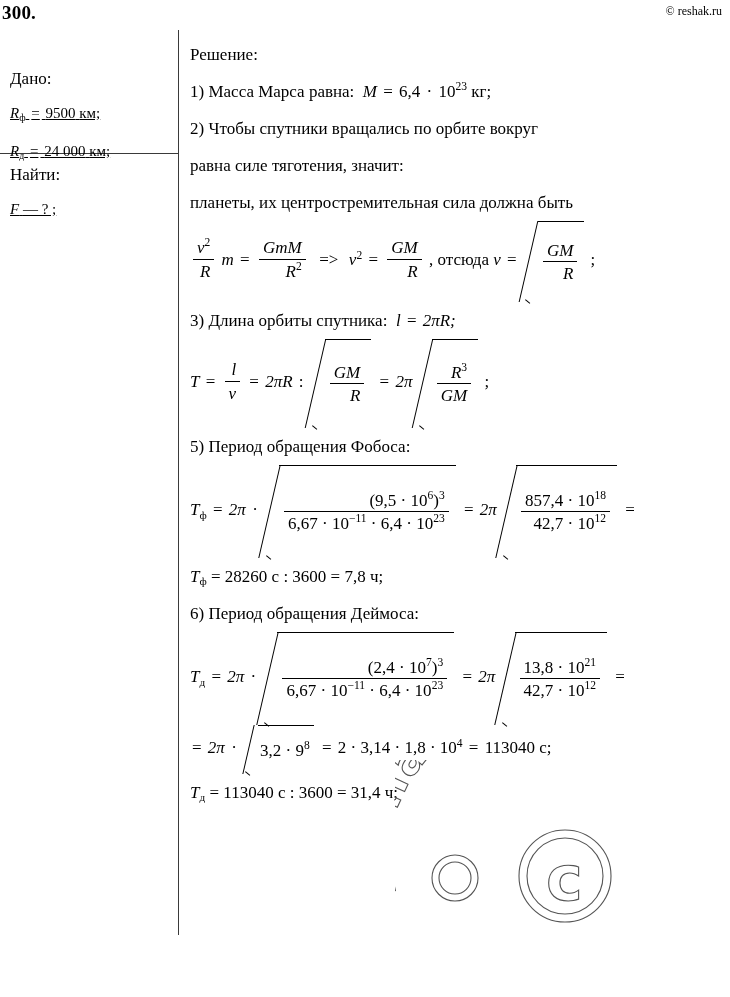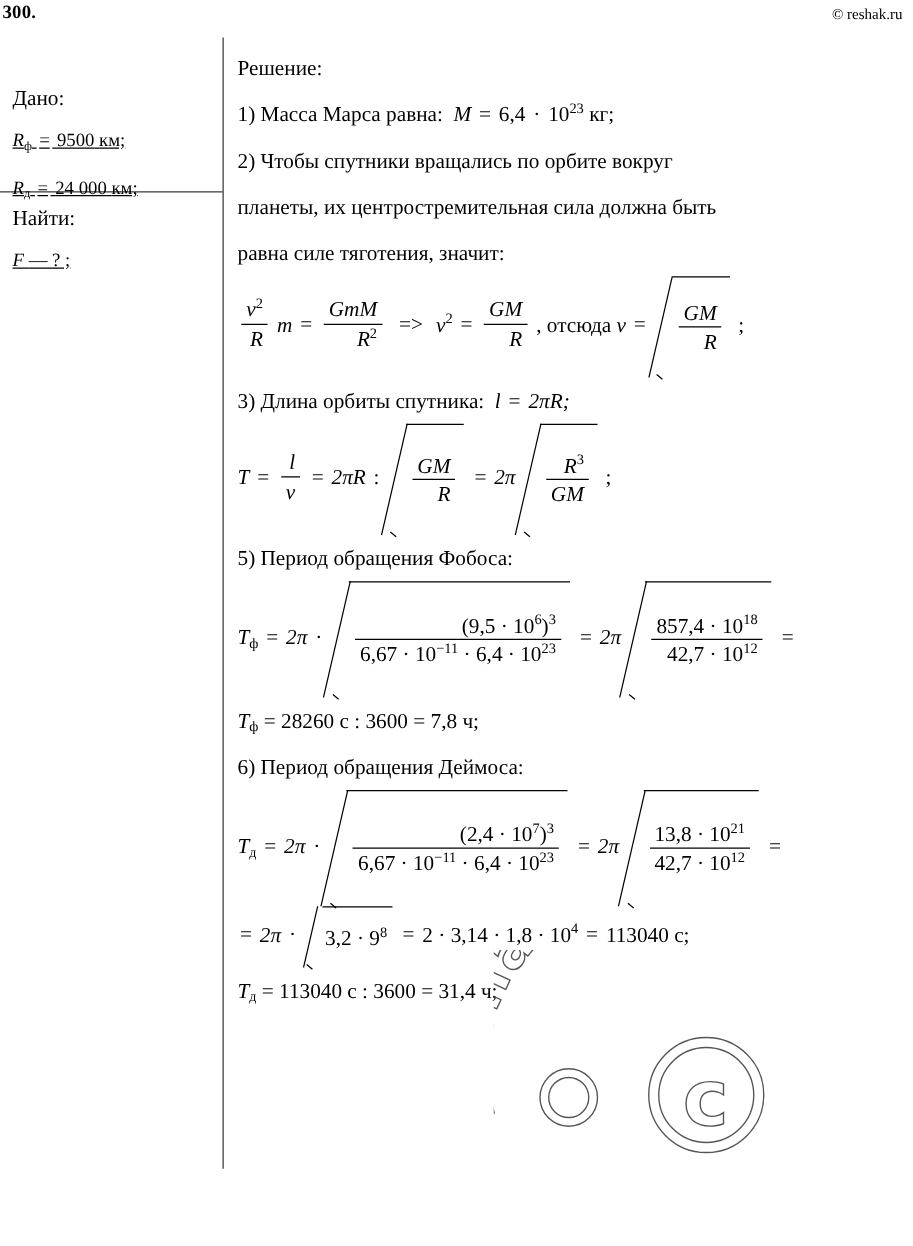--- a/index.html
+++ b/index.html
@@ -14,21 +14,21 @@
     font-family: "Liberation Serif", "DejaVu Serif", serif;
     color: #000000;
     overflow: hidden;
   }
 
   
   #problem-number {
     position: absolute;
     left: 2px;
     top: 2px;
-    font-size: 15px;
+    font-size: 19px;
     font-weight: bold;
     letter-spacing: 0.2px;
   }
   #site-watermark-top {
     position: absolute;
     right: 8px;
     top: 4px;
     font-size: 12px;
   }
 
@@ -233,22 +233,22 @@
     <span class="mn">6,4</span>
     <span class="mo">·</span>
     <span class="mn">10</span><sup>23</sup>
     <span>кг;</span>
   </div>
 
   <div class="sol-line">
     <span>2)</span>
     <span>Чтобы спутники вращались по орбите вокруг</span>
   </div>
+  <div class="sol-line">равна силе тяготения, значит:</div>
   <div class="sol-line">планеты, их центростремительная сила должна быть</div>
-  <div class="sol-line">равна силе тяготения, значит:</div>
 
   <div class="sol-line" style="line-height:78px;">
     <span class="frac">
       <span class="num"><span class="mi">v</span><sup>2</sup></span>
       <span class="den mi">R</span>
     </span>
     <span class="mi">m</span>
     <span class="mo">=</span>
     <span class="frac">
       <span class="num mi">GmM</span>

